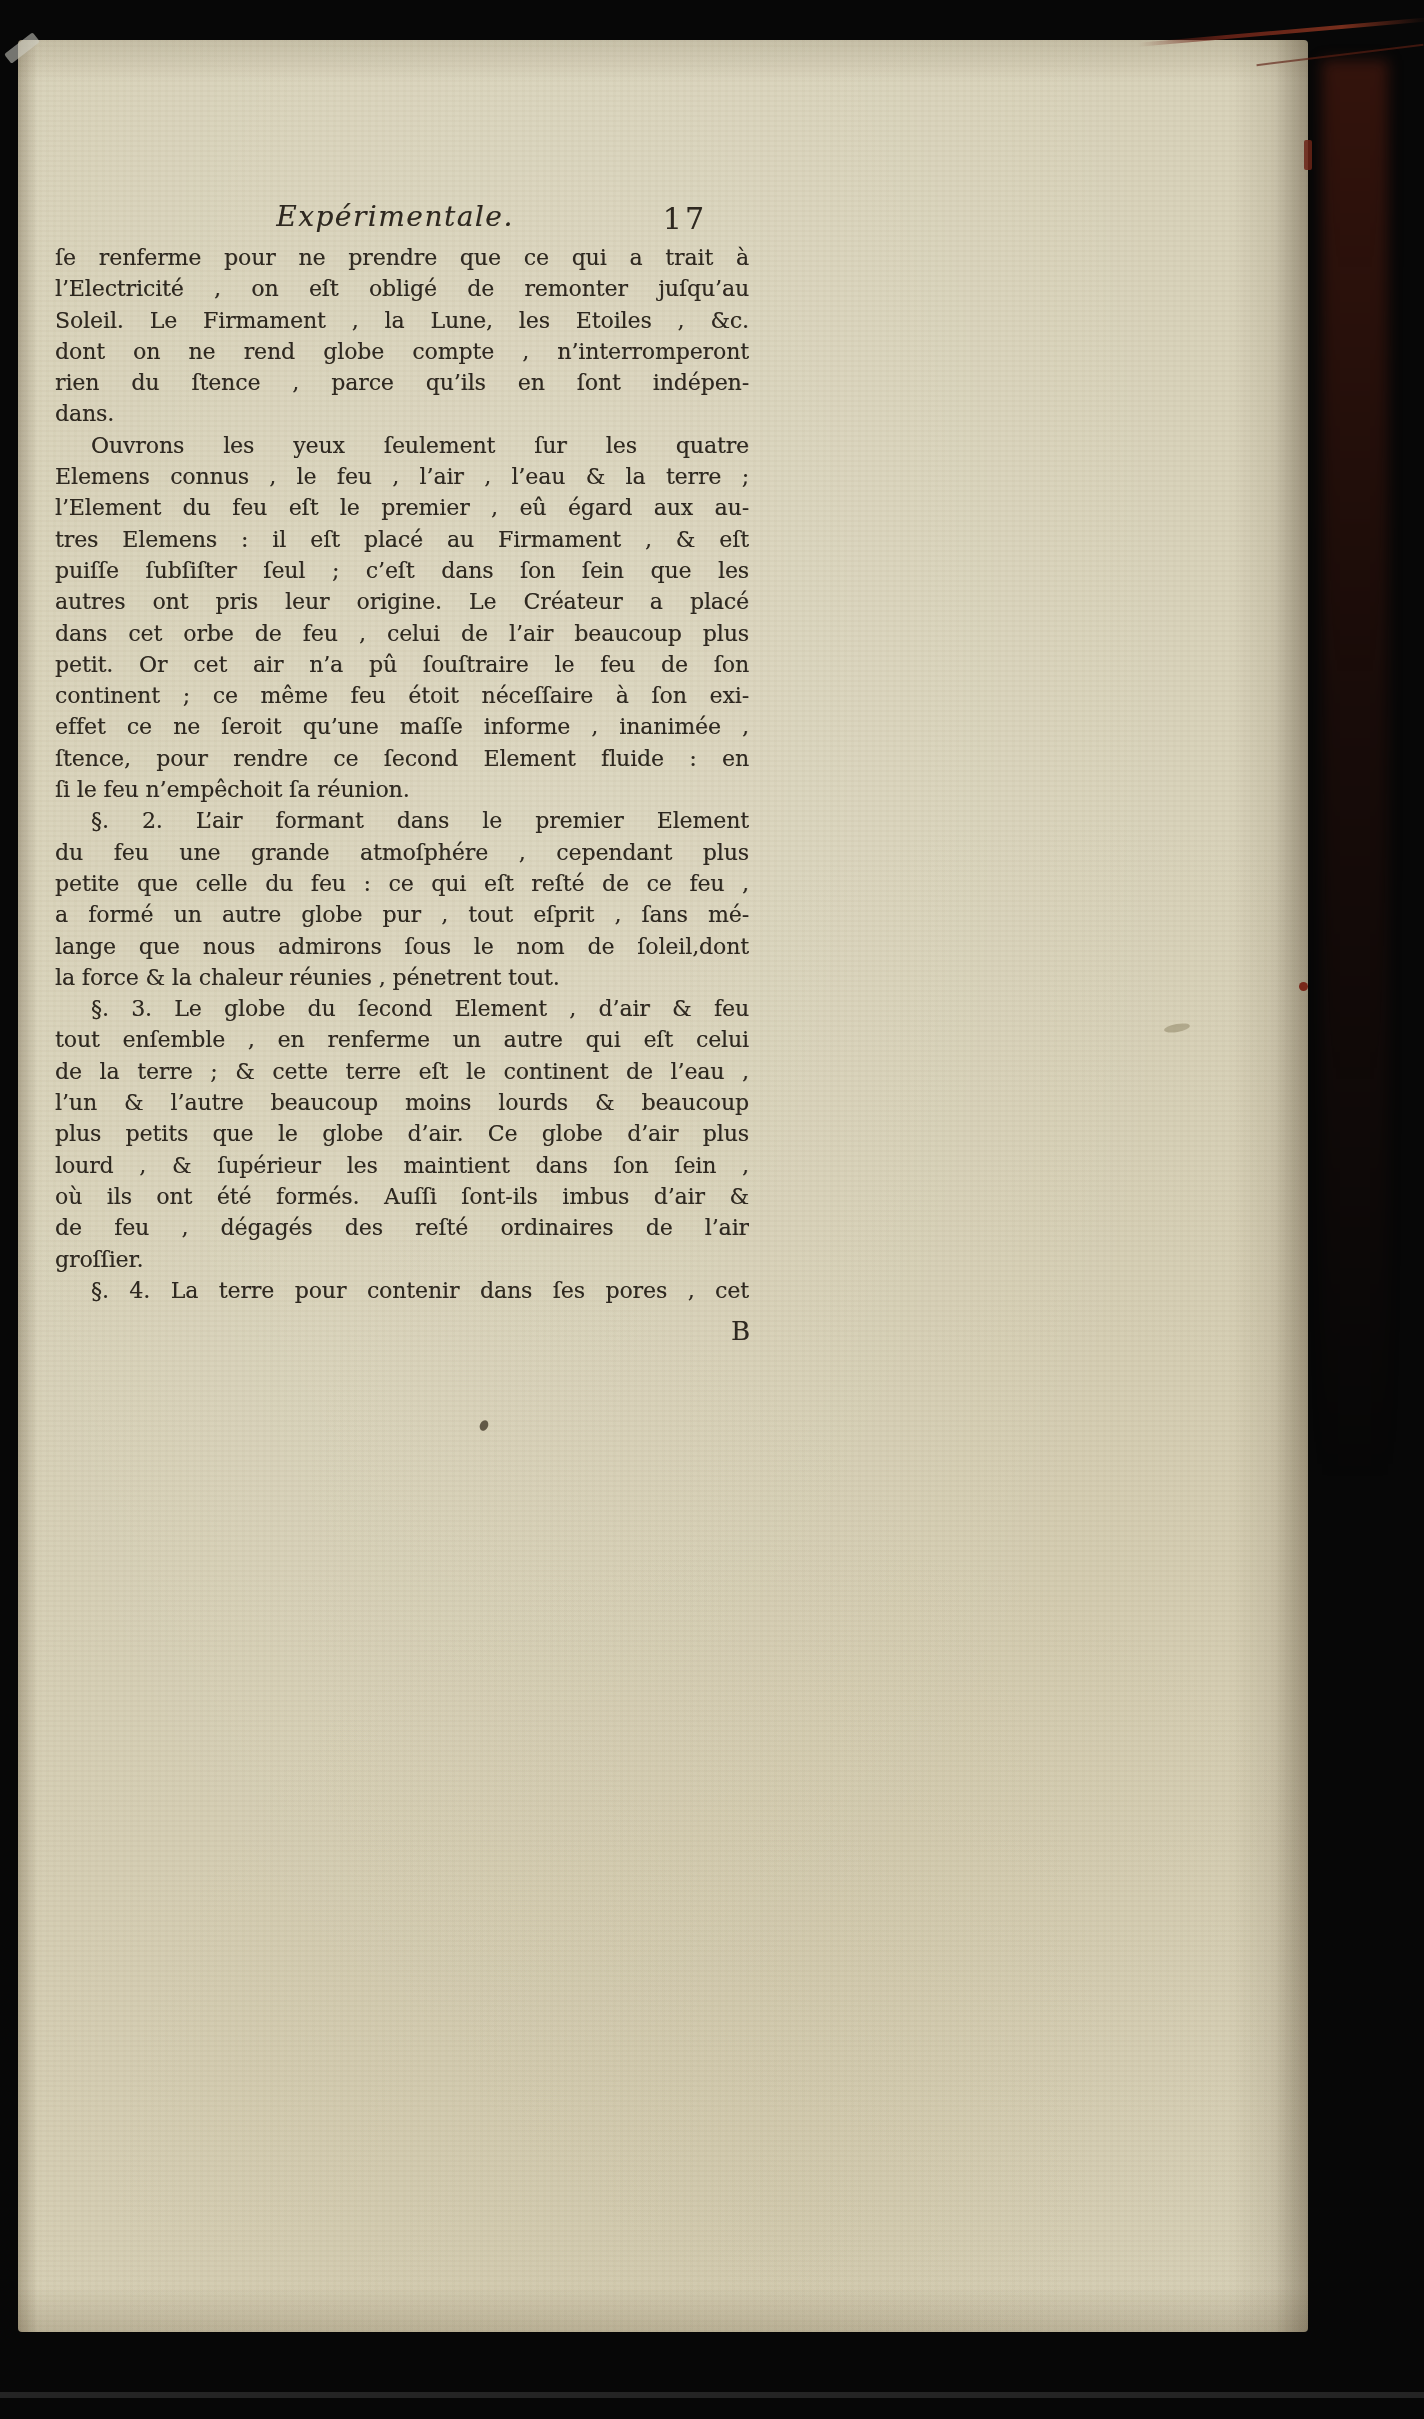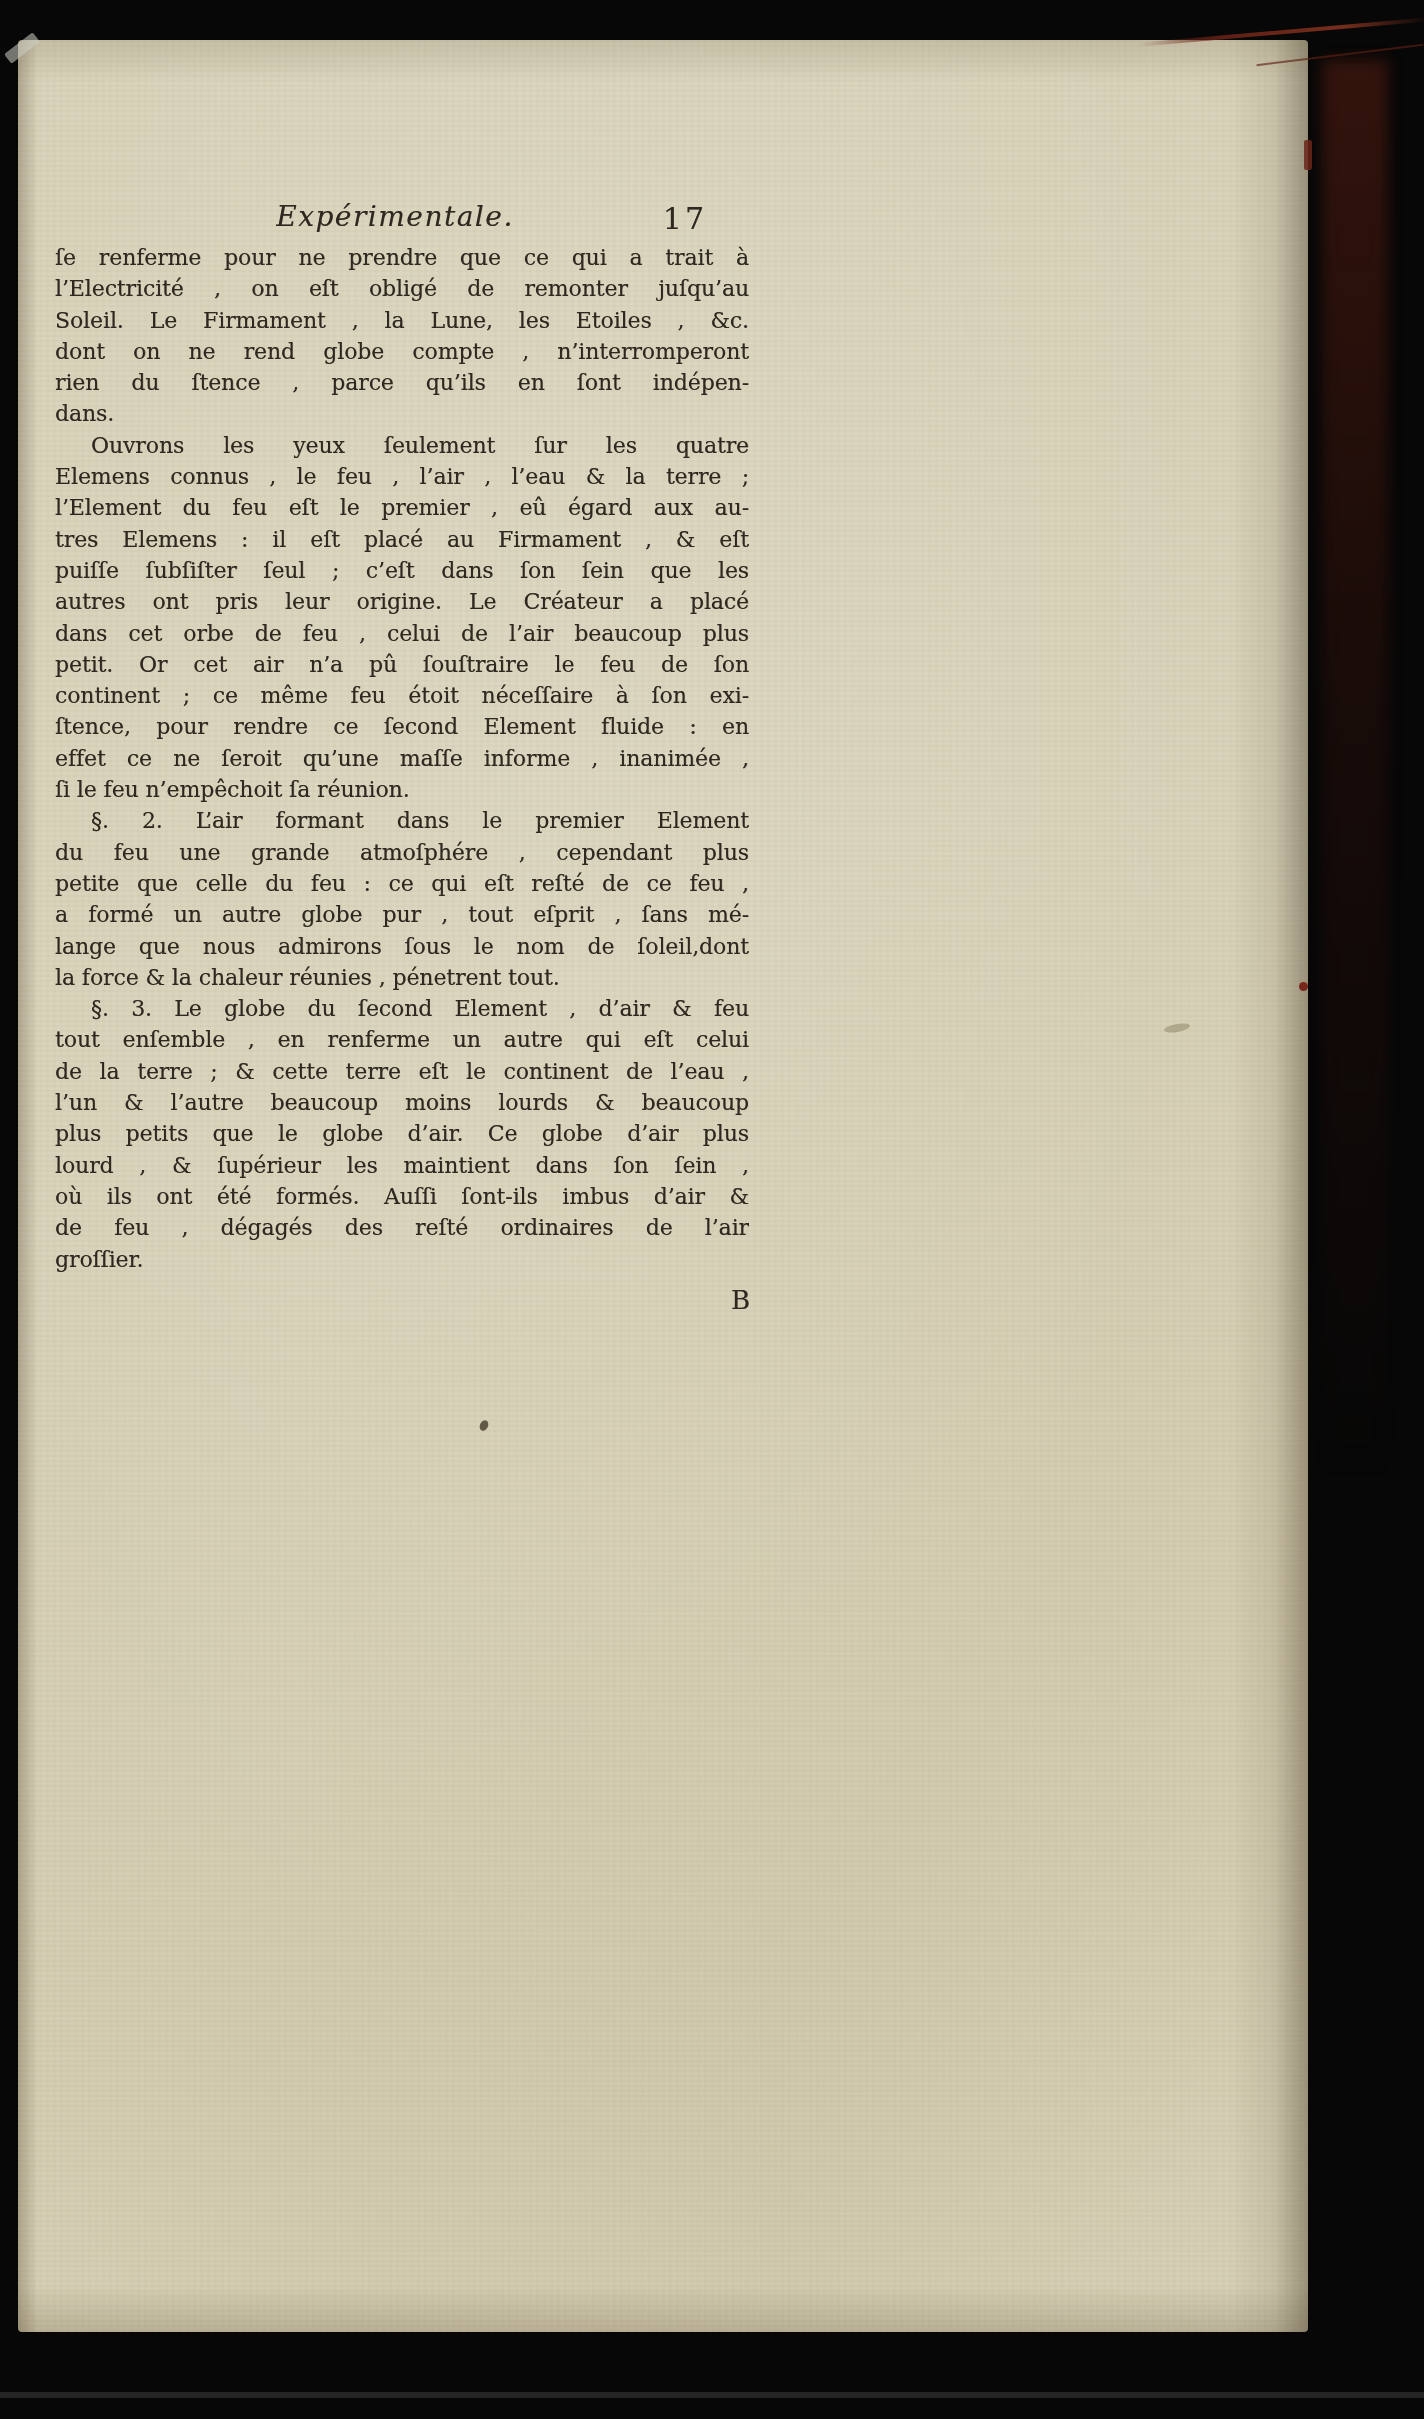--- a/index.html
+++ b/index.html
@@ -118,38 +118,39 @@
         <div class="line end">dans.</div>
         <div class="line indent">Ouvrons les yeux ſeulement ſur les quatre</div>
         <div class="line">Elemens connus , le feu , l’air , l’eau &amp; la terre ;</div>
         <div class="line">l’Element du feu eſt le premier , eû égard aux au-</div>
         <div class="line">tres Elemens : il eſt placé au Firmament , &amp; eſt</div>
         <div class="line">puiſſe ſubſiſter ſeul ; c’eſt dans ſon ſein que les</div>
         <div class="line">autres ont pris leur origine. Le Créateur a placé</div>
         <div class="line">dans cet orbe de feu , celui de l’air beaucoup plus</div>
         <div class="line">petit. Or cet air n’a pû ſouſtraire le feu de ſon</div>
         <div class="line">continent ; ce même feu étoit néceſſaire à ſon exi-</div>
+        <div class="line">effet ce ne ſeroit qu’une maſſe informe , inanimée ,</div>
         <div class="line">ſtence, pour rendre ce ſecond Element fluide : en</div>
-        <div class="line">effet ce ne ſeroit qu’une maſſe informe , inanimée ,</div>
         <div class="line end">ſi le feu n’empêchoit ſa réunion.</div>
         <div class="line indent">§. 2. L’air formant dans le premier Element</div>
         <div class="line">du feu une grande atmoſphére , cependant plus</div>
         <div class="line">petite que celle du feu : ce qui eſt reſté de ce feu ,</div>
         <div class="line">a formé un autre globe pur , tout eſprit , ſans mé-</div>
         <div class="line">lange que nous admirons ſous le nom de ſoleil,dont</div>
         <div class="line end">la force &amp; la chaleur réunies , pénetrent tout.</div>
         <div class="line indent">§. 3. Le globe du ſecond Element , d’air &amp; feu</div>
         <div class="line">tout enſemble , en renferme un autre qui eſt celui</div>
         <div class="line">de la terre ; &amp; cette terre eſt le continent de l’eau ,</div>
         <div class="line">l’un &amp; l’autre beaucoup moins lourds &amp; beaucoup</div>
         <div class="line">plus petits que le globe d’air. Ce globe d’air plus</div>
         <div class="line">lourd , &amp; ſupérieur les maintient dans ſon ſein ,</div>
         <div class="line">où ils ont été formés. Auſſi ſont-ils imbus d’air &amp;</div>
         <div class="line">de feu , dégagés des reſté ordinaires de l’air</div>
         <div class="line end">groſſier.</div>
+        <div class="line indent">§. 4. La terre pour contenir dans ſes pores , cet</div>
       </div>
 
     <div class="sig">
       <span>B</span>
     </div>
   </div>
 
   <div class="ink-speck"></div>
   <div class="faint-mark"></div>
 </div>

